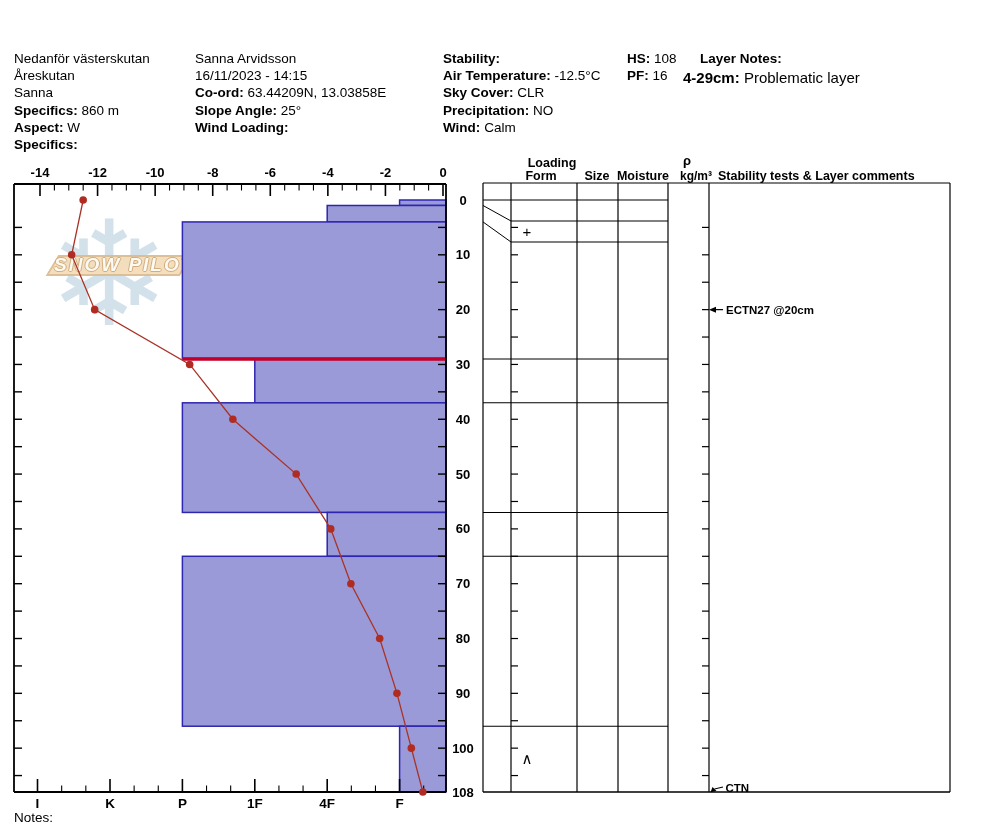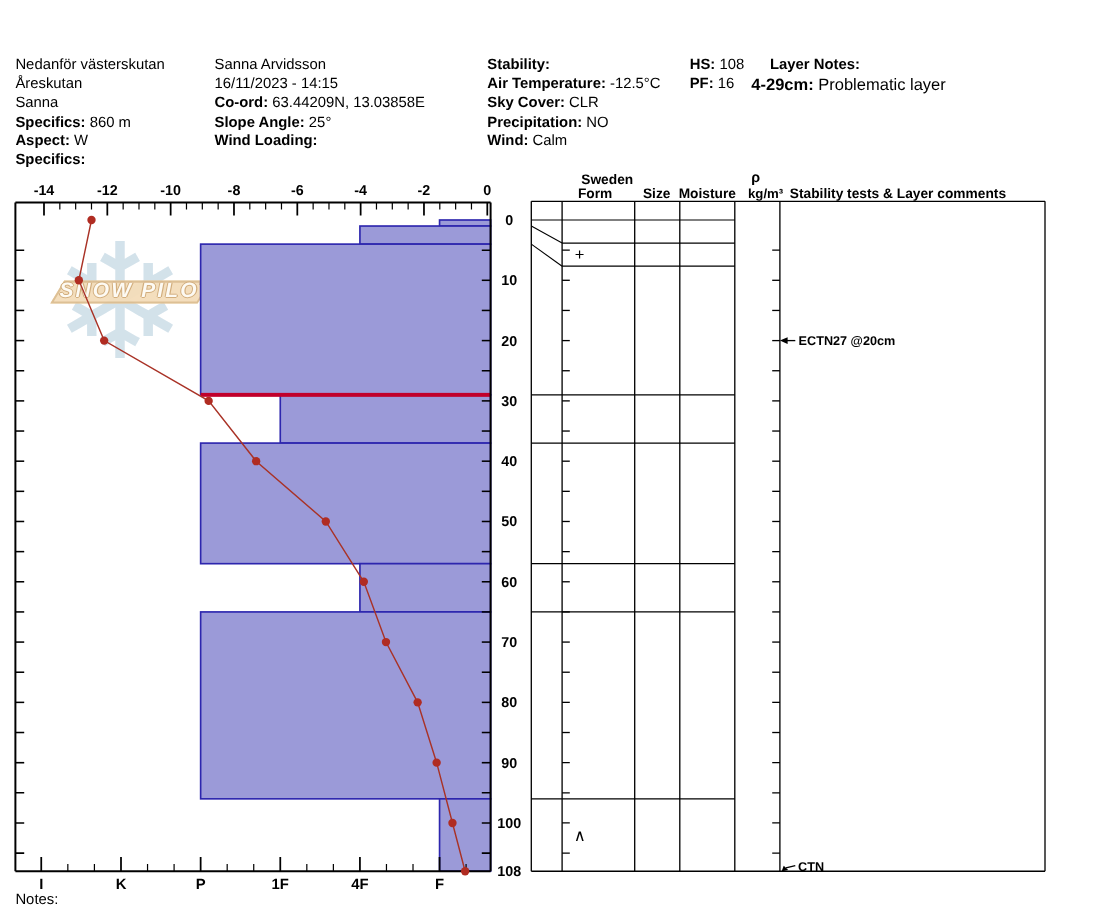--- a/index.html
+++ b/index.html
@@ -277,21 +277,21 @@
       <circle cx="232.8622" cy="375.25925925925924" r="3.8" fill="#b02c22"></circle>
       <circle cx="296.19140000000004" cy="430.0740740740741" r="3.8" fill="#b02c22"></circle>
       <circle cx="330.7346" cy="484.8888888888889" r="3.8" fill="#b02c22"></circle>
       <circle cx="350.8848" cy="539.7037037037037" r="3.8" fill="#b02c22"></circle>
       <circle cx="379.6708" cy="594.5185185185185" r="3.8" fill="#b02c22"></circle>
       <circle cx="396.9424" cy="649.3333333333334" r="3.8" fill="#b02c22"></circle>
       <circle cx="411.3354" cy="704.1481481481482" r="3.8" fill="#b02c22"></circle>
       <circle cx="422.8498" cy="748" r="3.8" fill="#b02c22"></circle>
     </svg>
 
-  <div class="hdrcell center" style="left:517px;top:112px;width:70px">Sweden</div>
+  <div class="hdrcell center" style="left:517px;top:112px;width:70px">Loading</div>
   <div class="hdrcell center" style="left:511px;top:125px;width:60px">Form</div>
   <div class="hdrcell center" style="left:567px;top:125px;width:60px">Size</div>
   <div class="hdrcell center" style="left:603px;top:125px;width:80px">Moisture</div>
   <div class="hdrcell center" style="left:667px;top:109px;width:40px;font-size:13px">ρ</div>
   <div class="hdrcell center" style="left:658px;top:125px;width:76px;font-size:12px">kg/m³</div>
   <div class="hdrcell" style="left:718px;top:125px">Stability tests &amp; Layer comments</div>
 
   <div id="notes">Notes:</div>
 </div>
 

